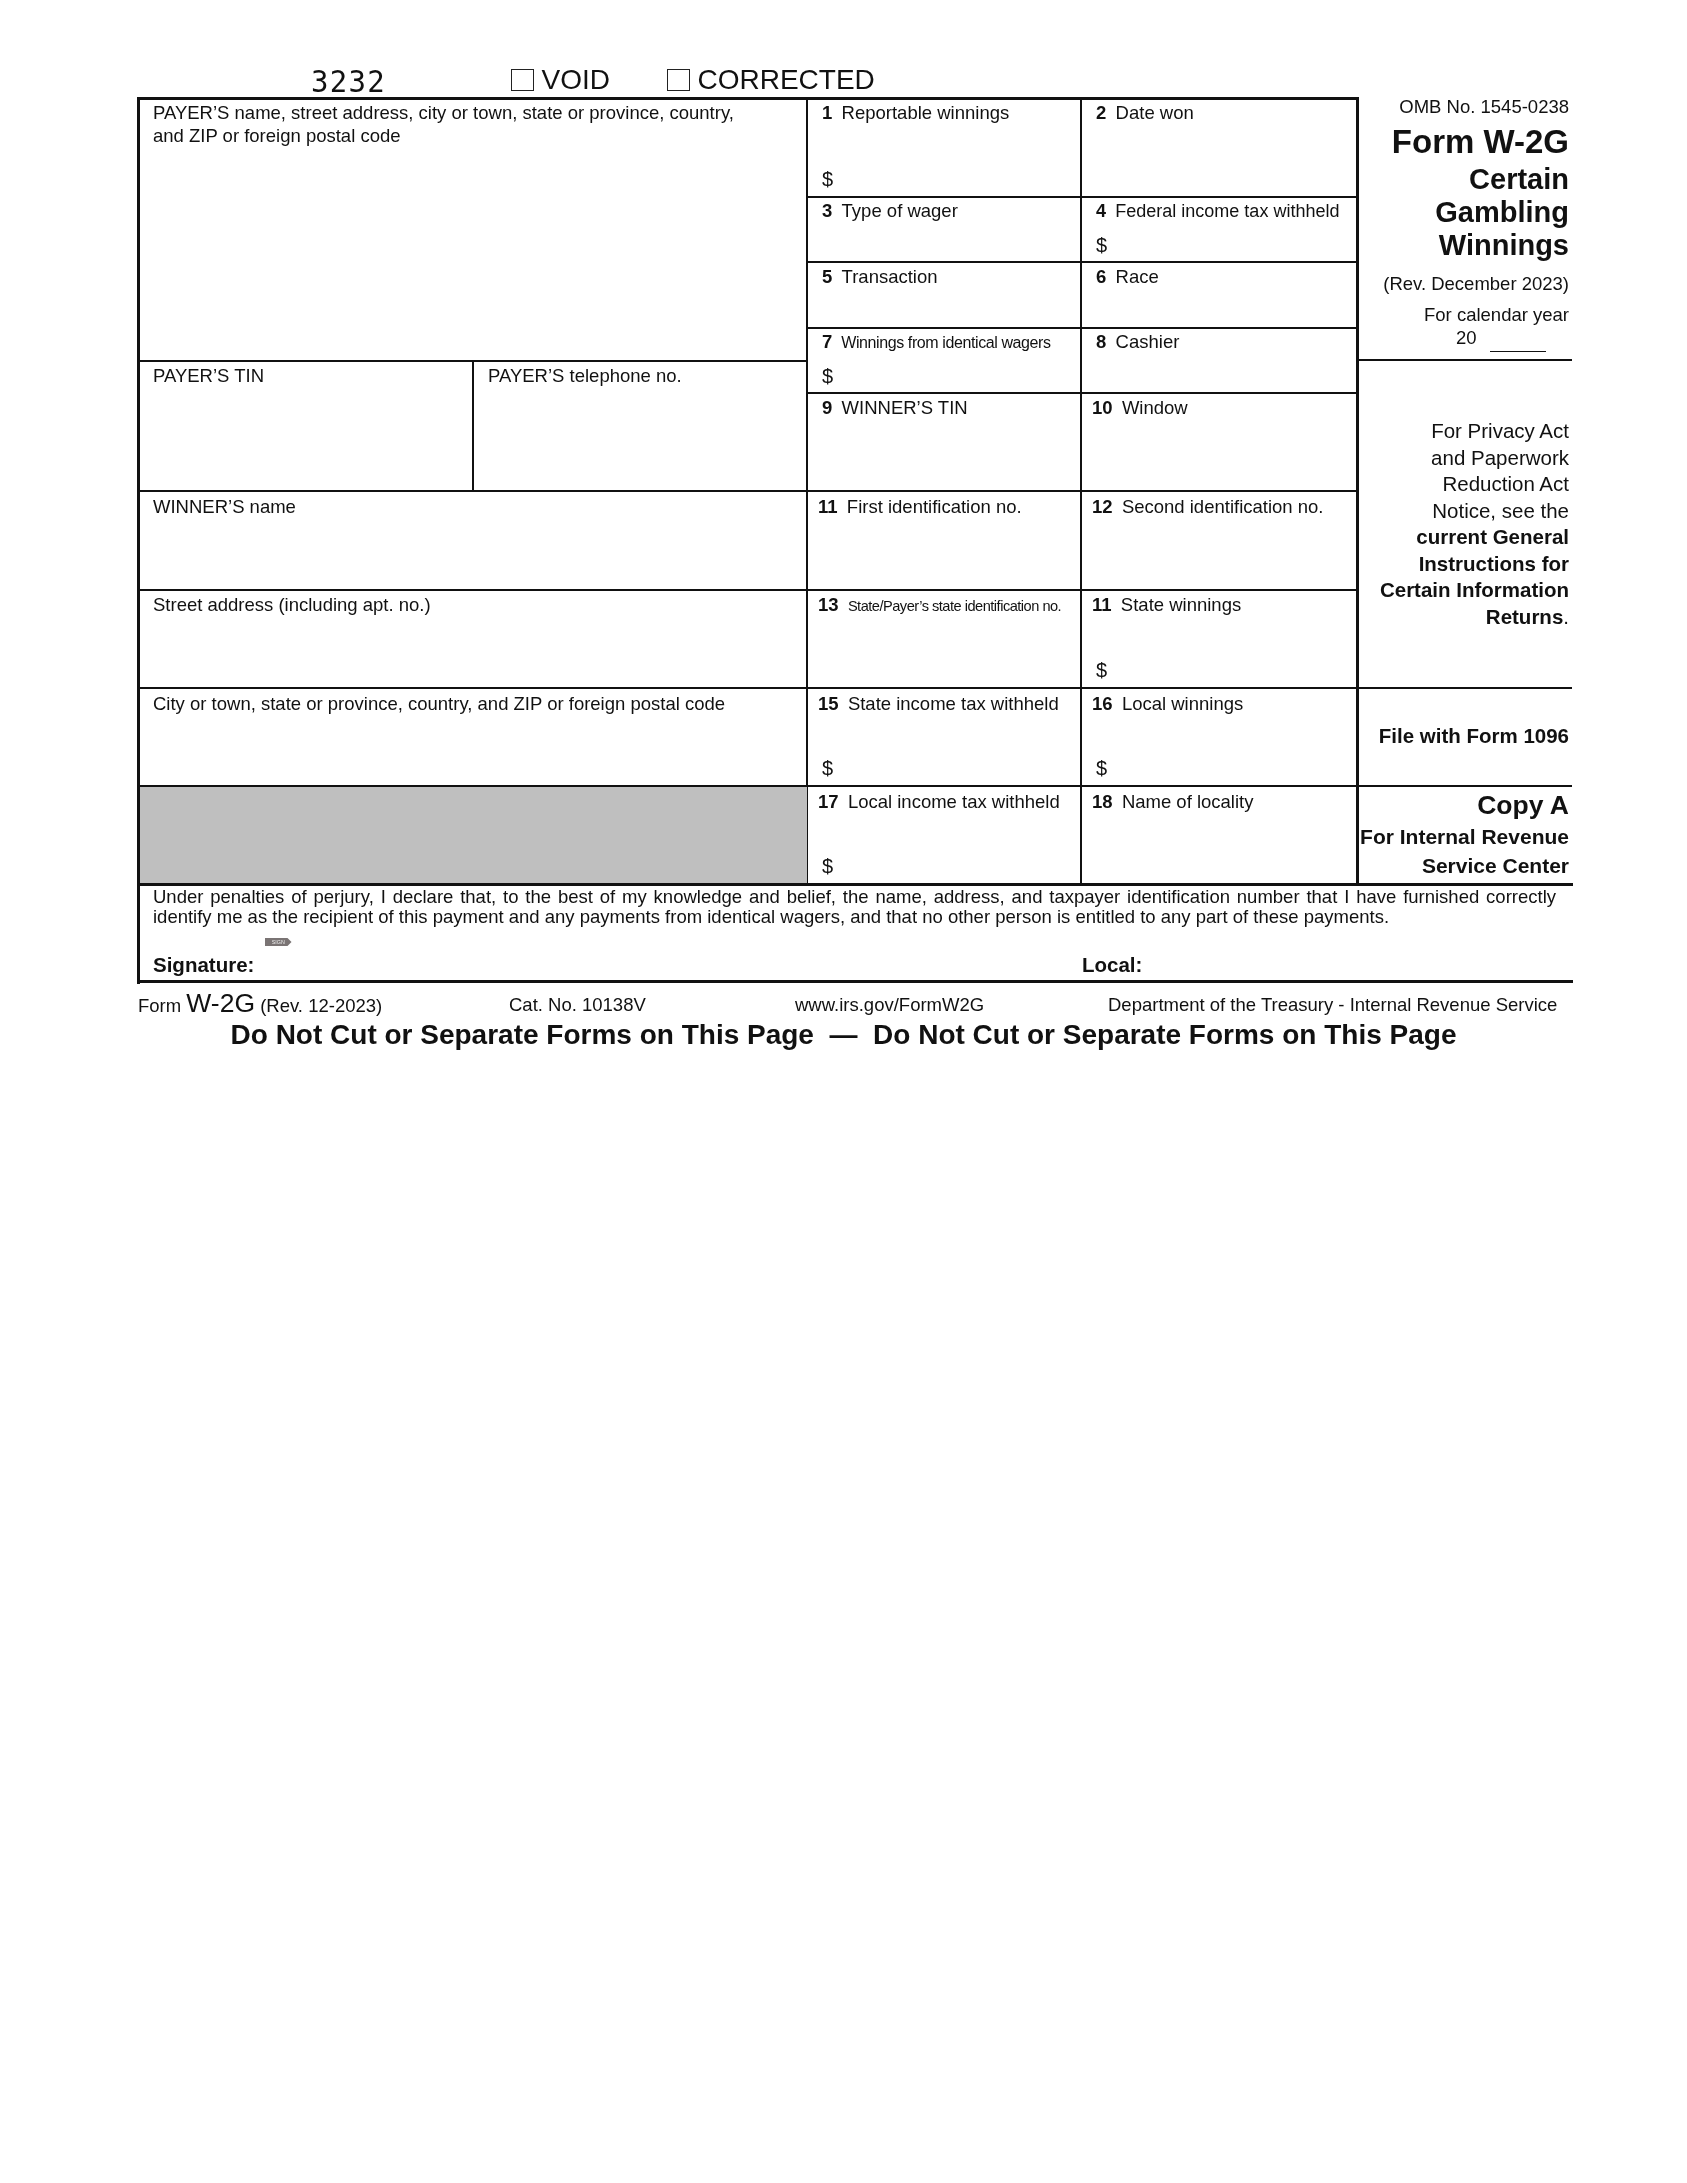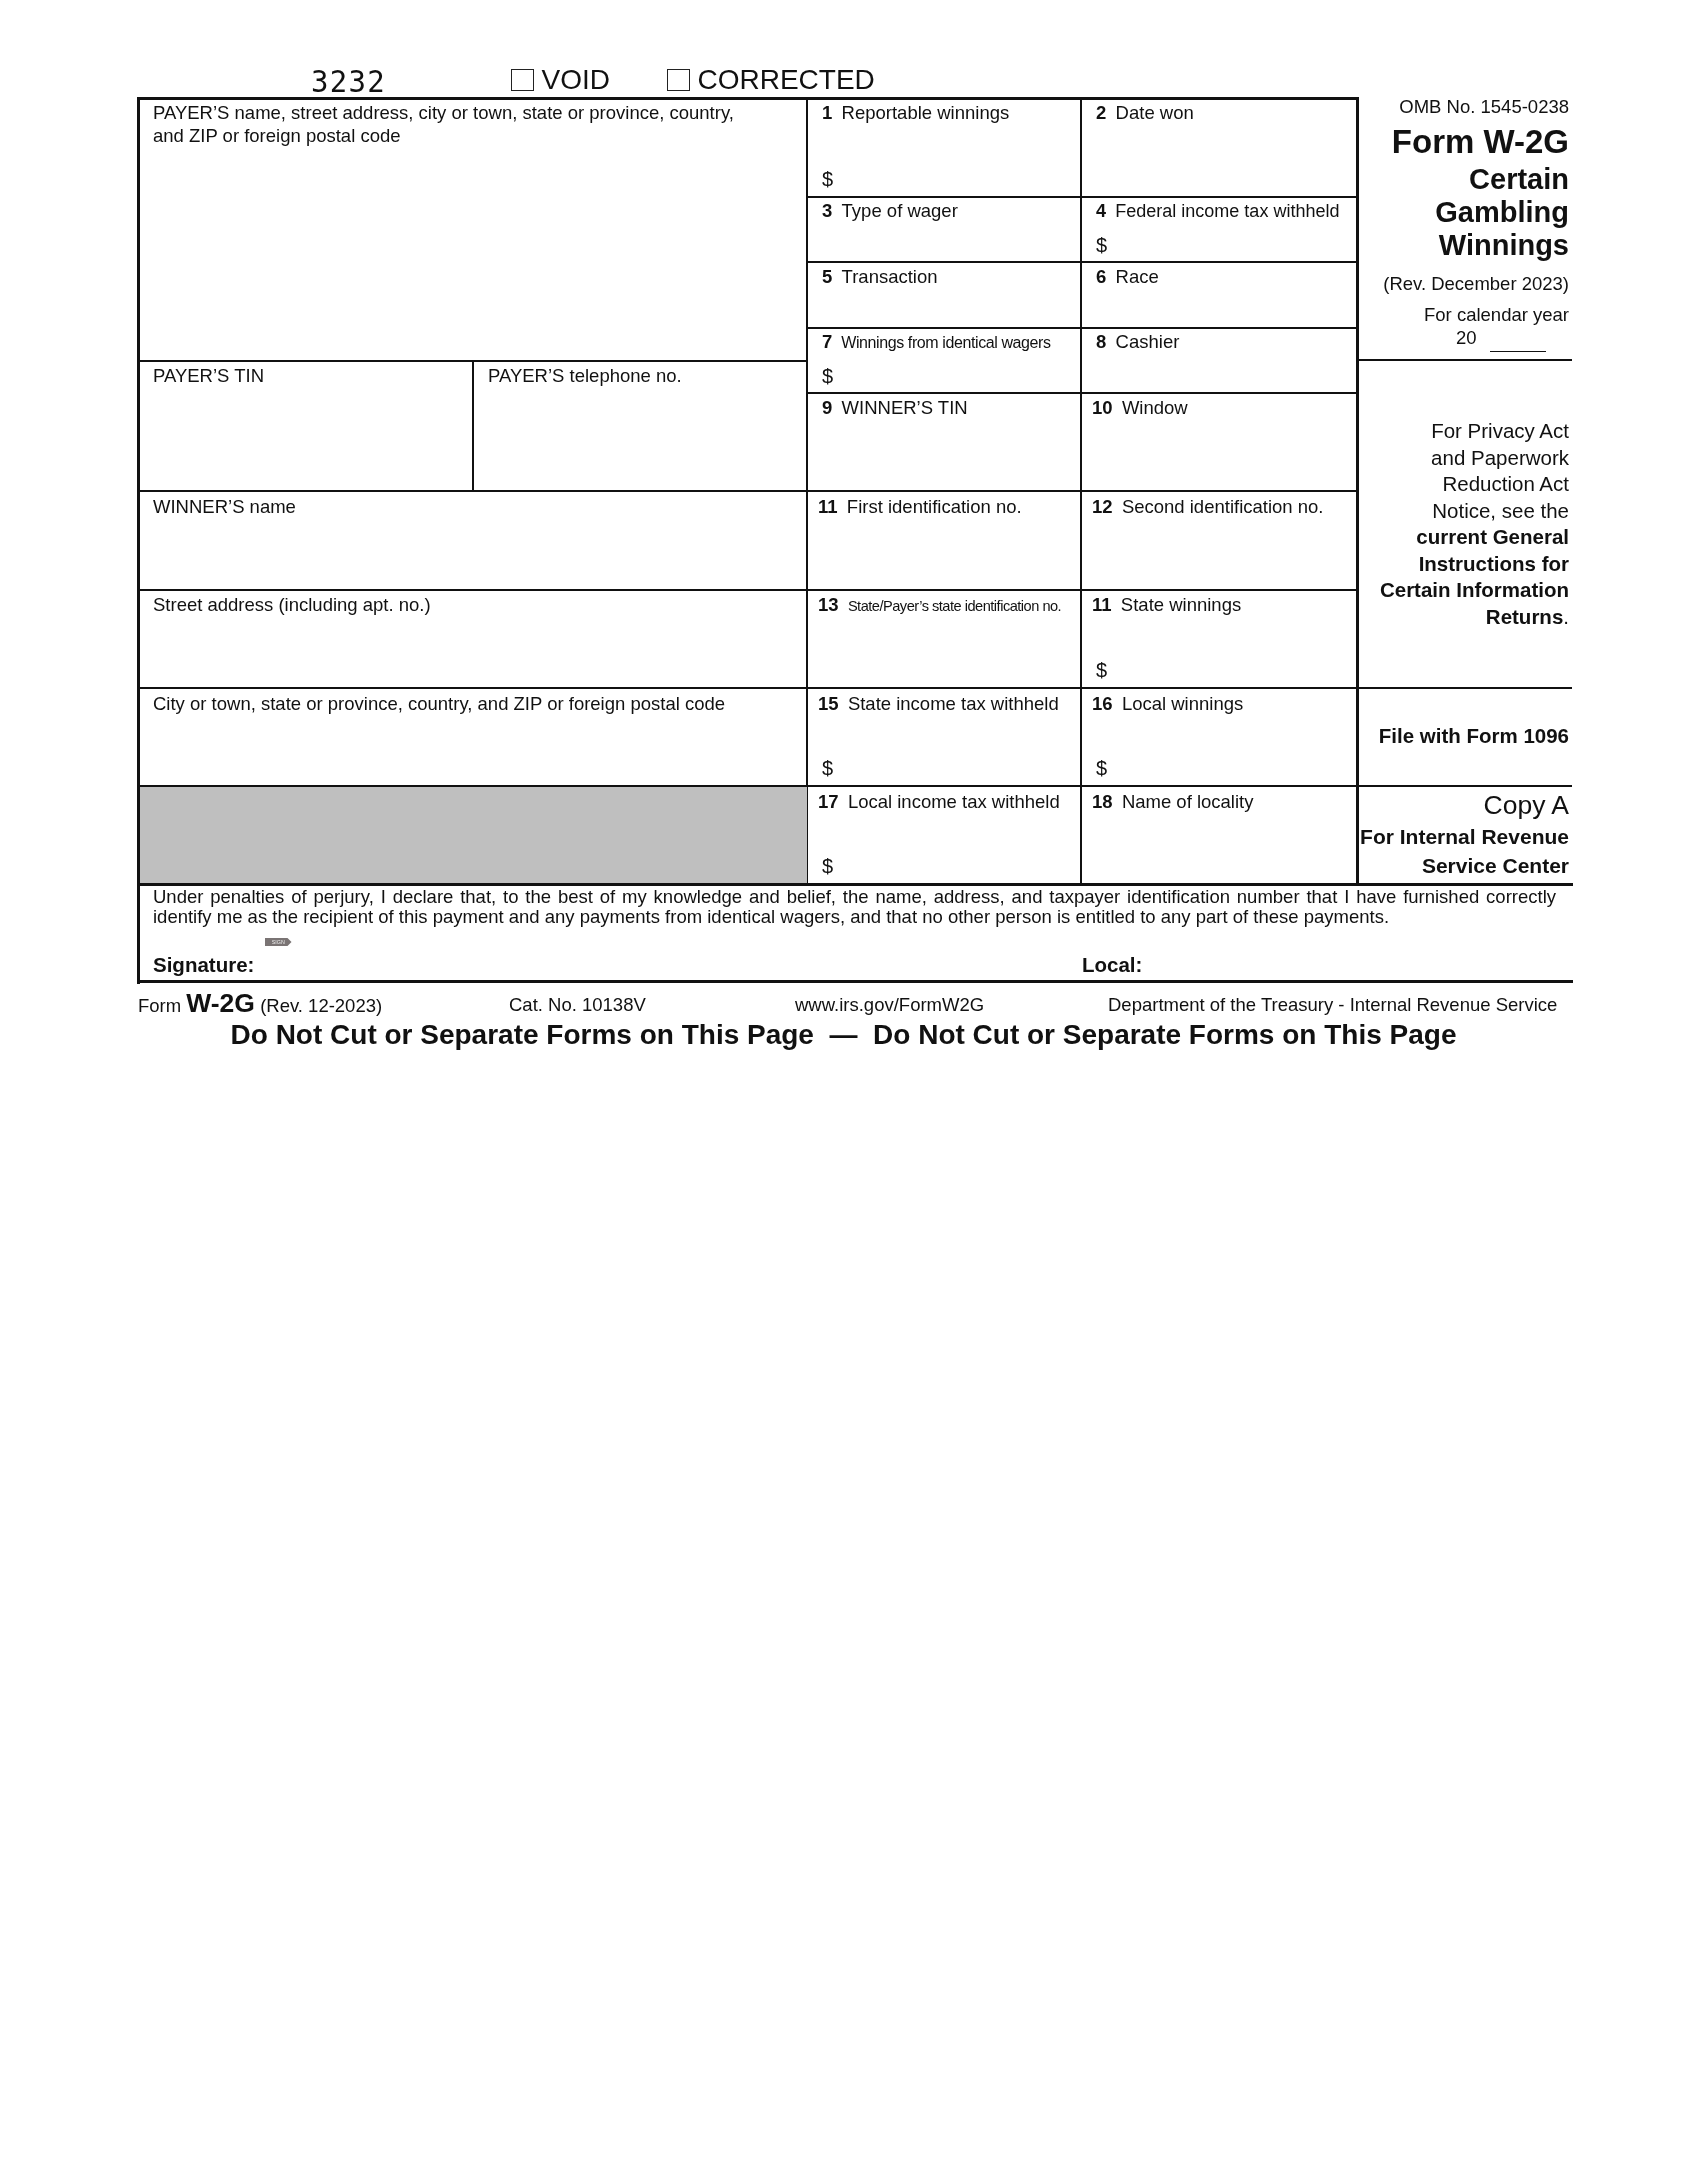--- a/index.html
+++ b/index.html
@@ -19,27 +19,27 @@
   .cond{font-size:16px;letter-spacing:-0.4px;}
   .dollar{position:absolute;font-size:20px;}
   .shaded{position:absolute;background:#bfbfbf;}
   .right{position:absolute;text-align:right;right:118px;}
   .omb{font-size:18.5px;}
   .title{font-size:33px;font-weight:bold;}
   .subtitle{font-size:29px;font-weight:bold;line-height:33px;}
   .rev{font-size:18.5px;}
   .privacy{font-size:20.5px;line-height:26.5px;}
   .filewith{font-size:20.5px;font-weight:bold;}
-  .copya{font-size:26.5px;font-weight:normal;}
+  .copya{font-size:26.5px;font-weight:bold;}
   .irc{font-size:21px;font-weight:bold;line-height:29px;}
   .perjury{position:absolute;left:153px;top:887px;width:1403px;font-size:18.5px;line-height:20px;text-align:justify;}
   .sigtag{position:absolute;left:265px;top:938px;width:26.5px;height:8px;background:#7a7474;color:#eee;font-size:5.3px;text-align:center;line-height:8px;clip-path:polygon(0 0,85% 0,100% 50%,85% 100%,0 100%);}
   .siglbl{position:absolute;font-size:20.5px;font-weight:bold;}
   .footer{position:absolute;top:988px;font-size:18.5px;}
-  .footer .w2g{font-size:26.5px;font-weight:bold;}
+  .footer .w2g{font-size:26.5px;font-weight:normal;}
   .donotcut{position:absolute;left:0;width:1687px;top:1019px;text-align:center;font-size:28px;font-weight:bold;}
 </style>
 </head>
 <body>
 
 <div class="abs formno">3232</div>
 <div class="abs topline" style="left:511px;">
   <span class="chk"></span><span class="chklbl">VOID</span>
 </div>
 <div class="abs topline" style="left:667px;">

